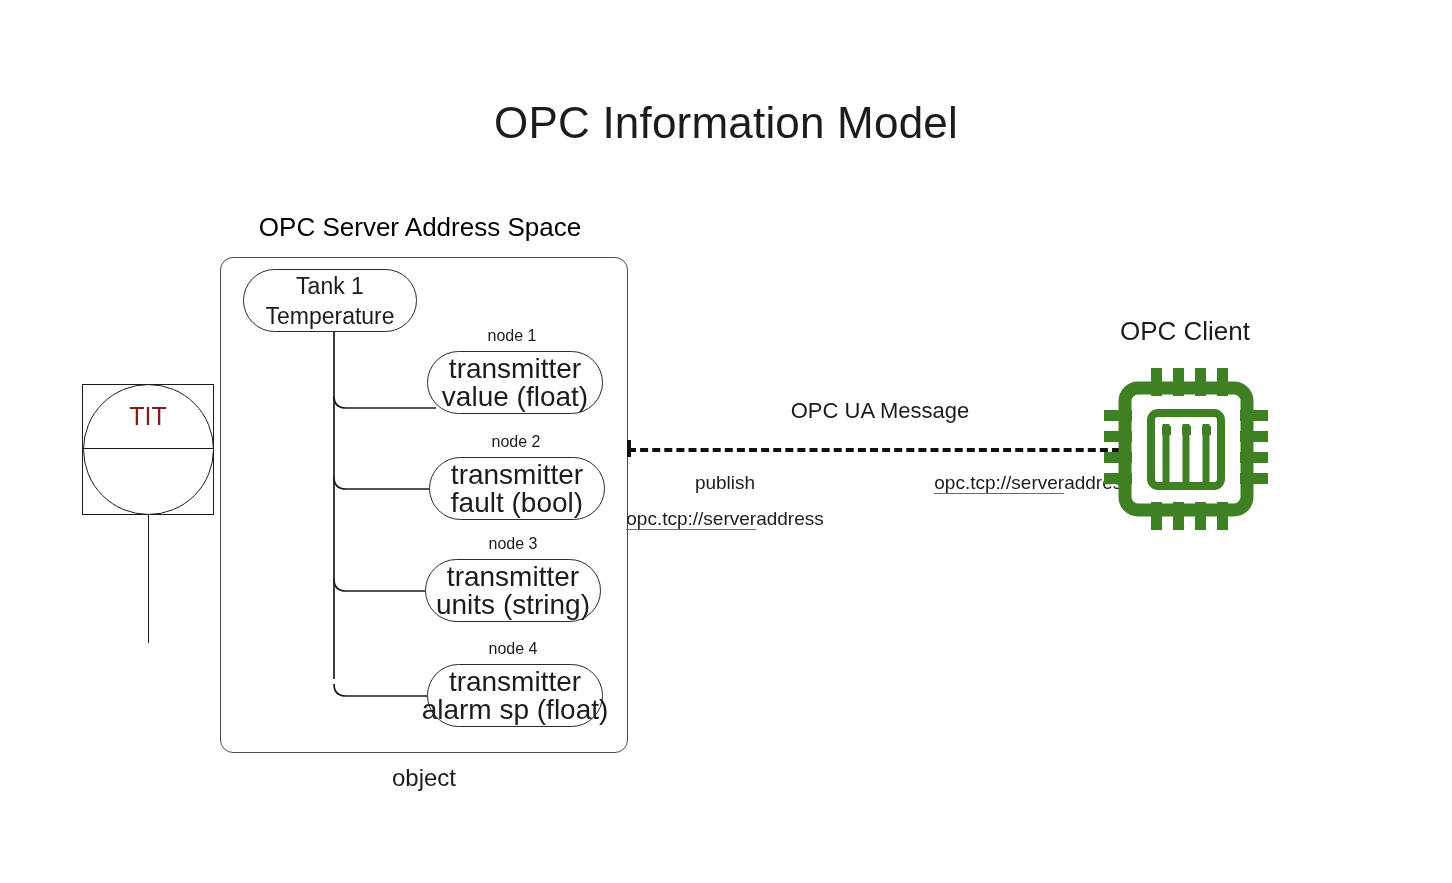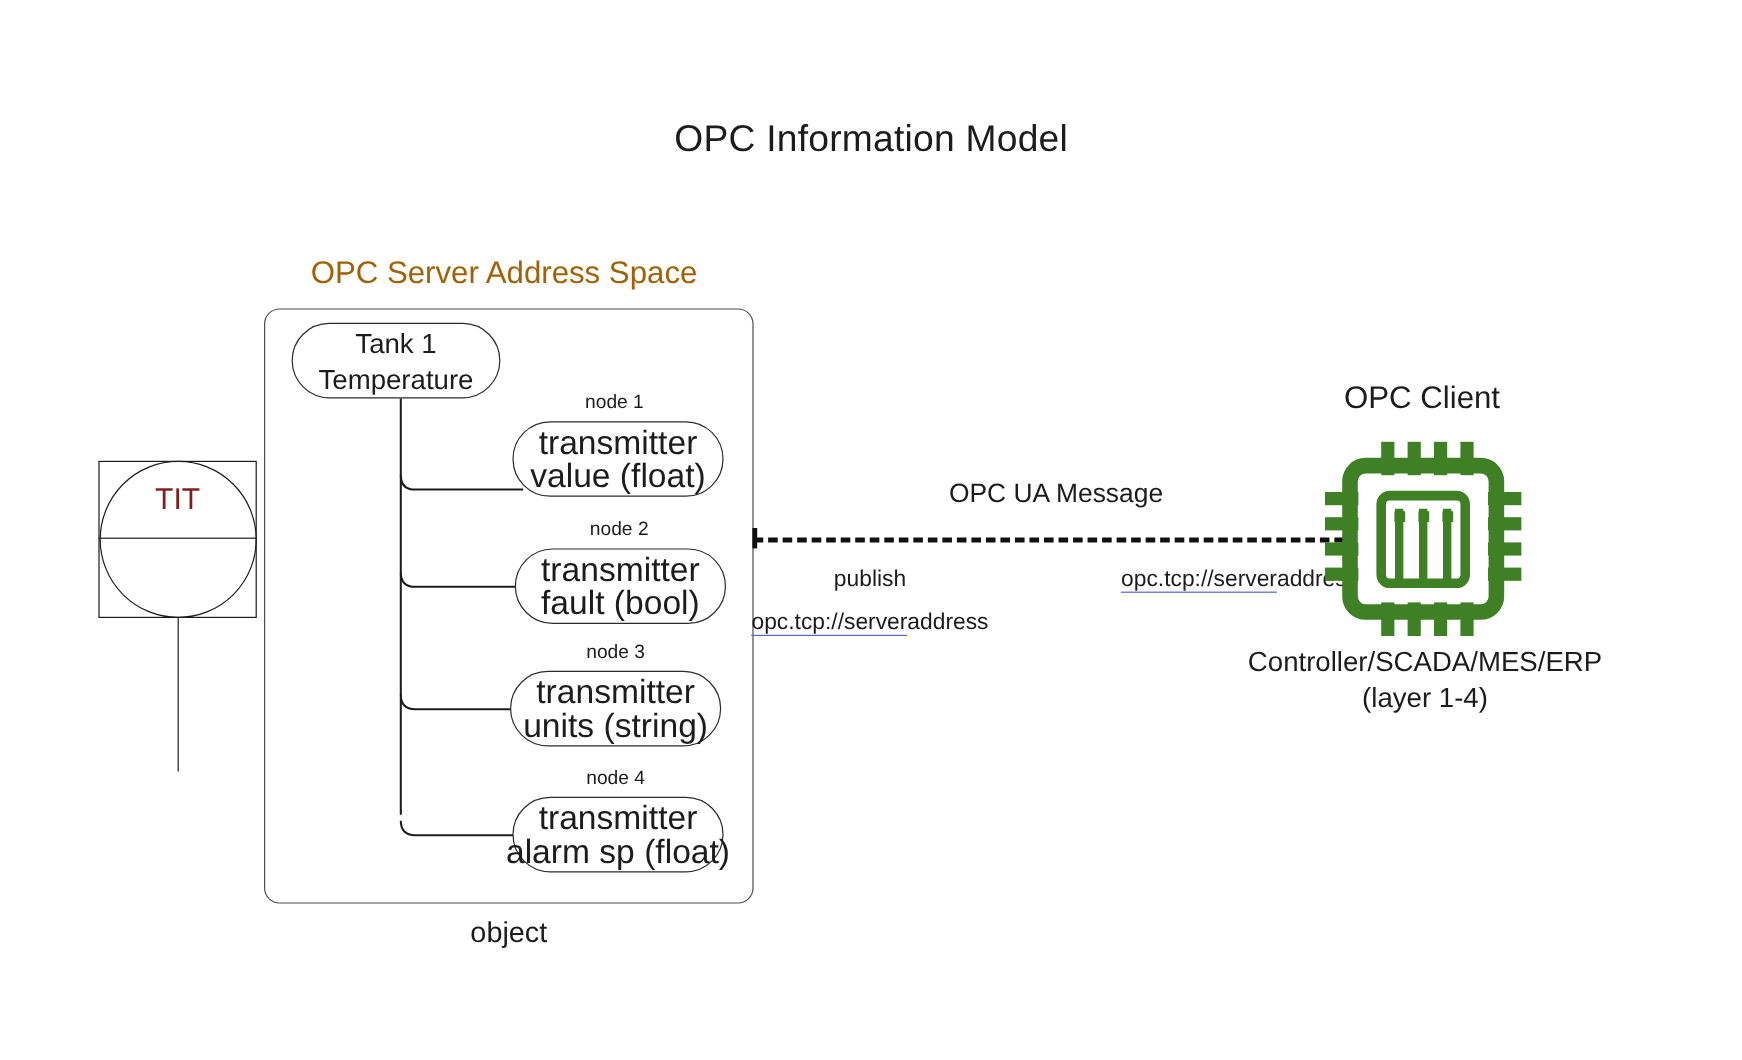--- a/index.html
+++ b/index.html
@@ -15,30 +15,30 @@
     font-family: "Liberation Sans", sans-serif;
     color: #1a1a1a;
     overflow: hidden;
   }
   .abs { position: absolute; }
   .ctr { text-align: center; }
 
   
   #diagram-title {
     left: 0; top: 98px; width: 1452px;
-    font-size: 31px;
+    font-size: 44px;
     color: #1c1c1c;
     letter-spacing: 0.2px;
   }
 
   
   #server-space-label {
     left: 150px; top: 212px; width: 540px;
     font-size: 26px;
-    color: #a16207;
+    color: #000000;
   }
   #object-label {
     left: 220px; top: 764px; width: 408px;
     font-size: 24px;
     color: #1c1c1c;
   }
   #client-label {
     left: 985px; top: 316px; width: 400px;
     font-size: 26px;
     color: #1c1c1c;
@@ -297,18 +297,14 @@
       <path d="M102,118 L102,56"></path>
     </g>
 
     <g fill="#3f8024">
       <rect x="58" y="58" width="9" height="9"></rect>
       <rect x="78" y="58" width="9" height="9"></rect>
       <rect x="98" y="58" width="9" height="9"></rect>
     </g>
   </svg>
 
-  <div class="abs ctr" id="client-sublabel">
-    <span>Controller/SCADA/MES/ERP</span><br>
-    <span>(layer 1-4)</span>
-  </div>
 
 </div>
 
 </body></html>

